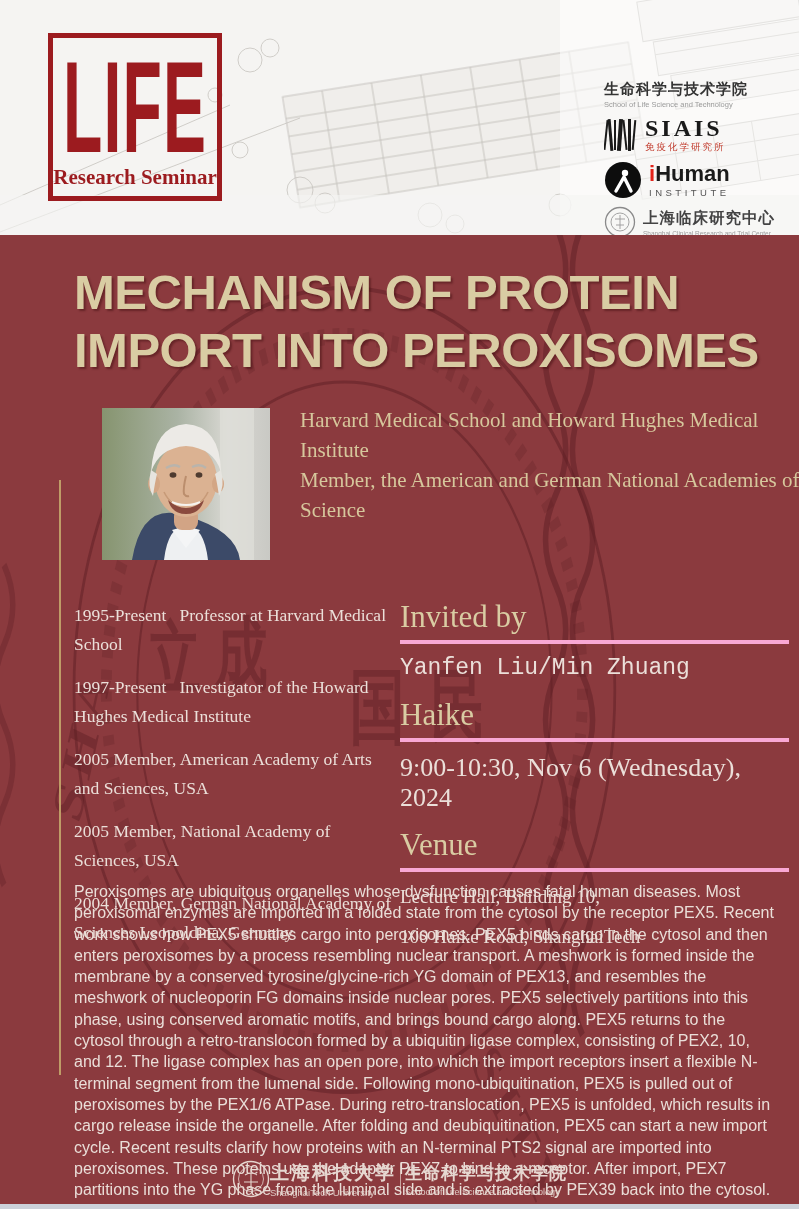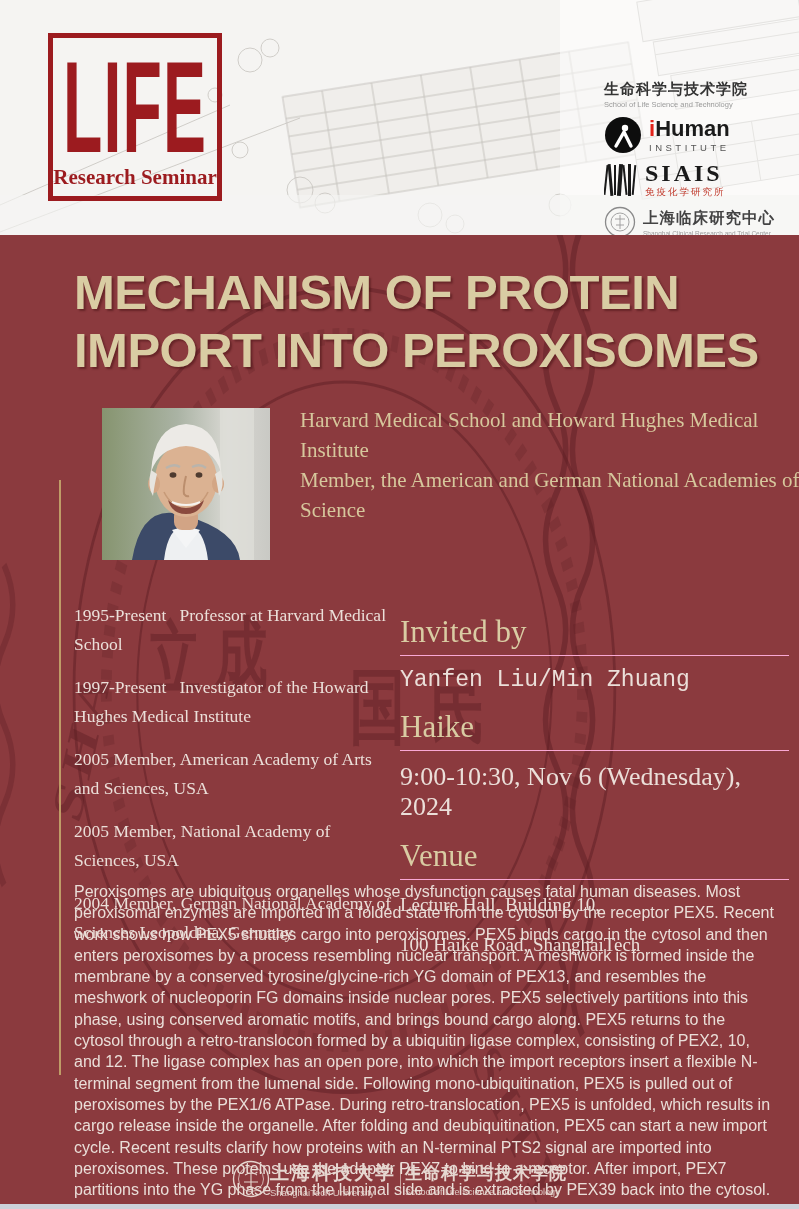--- a/index.html
+++ b/index.html
@@ -42,21 +42,21 @@
   .speaker{position:absolute;left:300px;top:163px;width:500px;color:#D6C79C;}
   .speaker-name{font-family:"Liberation Serif",serif;font-size:44px;line-height:50px;}
   .speaker-titles{margin-top:7px;font-family:"Liberation Serif",serif;font-size:21px;line-height:30px;}
 
   .career{position:absolute;left:74px;top:366px;width:320px;font-family:"Liberation Serif",serif;
           font-size:17.5px;line-height:29px;color:#EBDFD9;}
   .career-item{margin-bottom:14px;white-space:pre-wrap;}
 
   .details{position:absolute;left:400px;top:363px;width:389px;}
   .detail-h{font-family:"Liberation Serif",serif;font-size:31px;line-height:37px;color:#D9CCA3;
-            border-bottom:1px solid #f9a8d4;padding-bottom:5px;margin-top:15px;}
+            border-bottom:4px solid #f9a8d4;padding-bottom:5px;}
   .detail-v1{font-family:Liberation Mono, monospace;font-size:23px;color:#EBDFD9;margin:11px 0 15px 0;}
   .detail-v2{font-family:"Liberation Serif",serif;font-size:26px;color:#EBDFD9;margin:11px 0 13px 0;}
   .detail-venue{font-family:"Liberation Serif",serif;font-size:19px;line-height:31px;color:#EBDFD9;margin-top:9px;}
 
   .abstract{position:absolute;left:74px;top:646px;width:702px;font-size:16px;line-height:21.3px;
             color:#EADED8;}
 
   
   .footer{position:absolute;left:0;bottom:11px;width:799px;display:flex;align-items:center;
           justify-content:center;color:#E6D7D0;}
@@ -130,45 +130,45 @@
     </div>
 
     <div class="logo-col">
       <div class="logo-row">
         <div class="logo-stack">
           <span class="slst-cn">生命科学与技术学院</span>
           <span class="slst-en">School of Life Science and Technology</span>
         </div>
       </div>
       <div class="logo-row">
-        <svg width="38" height="38" viewBox="0 0 38 38">
-          <circle cx="19" cy="19" r="18" fill="#0d0d0d"></circle>
-          <circle cx="21" cy="12" r="3.2" fill="#fff"></circle>
-          <path d="M20,16 L12,30 M20,16 L27,30" stroke="#fff" stroke-width="3.4" stroke-linecap="round" fill="none"></path>
-        </svg>
-        <div class="logo-stack">
-          <span class="ihuman-name"><span class="ihuman-i">i</span><span>Human</span></span>
-          <span class="ihuman-sub">INSTITUTE</span>
-        </div>
-      </div>
-      <div class="logo-row">
         <svg width="34" height="34" viewBox="0 0 34 34">
           <g fill="#1a1a1a">
             <rect x="1" y="2" width="2" height="30" transform="rotate(6 2 17)"></rect>
             <rect x="5" y="1" width="3" height="32" transform="rotate(-5 6 17)"></rect>
             <rect x="10" y="2" width="2" height="30"></rect>
             <rect x="14" y="1" width="4" height="32" transform="rotate(4 16 17)"></rect>
             <rect x="20" y="2" width="2" height="30" transform="rotate(-6 21 17)"></rect>
             <rect x="24" y="1" width="3" height="32"></rect>
             <rect x="29" y="2" width="2" height="30" transform="rotate(5 30 17)"></rect>
           </g>
         </svg>
         <div class="logo-stack">
           <span class="siais-name">SIAIS</span>
           <span class="siais-cn">免疫化学研究所</span>
+        </div>
+      </div>
+      <div class="logo-row">
+        <svg width="38" height="38" viewBox="0 0 38 38">
+          <circle cx="19" cy="19" r="18" fill="#0d0d0d"></circle>
+          <circle cx="21" cy="12" r="3.2" fill="#fff"></circle>
+          <path d="M20,16 L12,30 M20,16 L27,30" stroke="#fff" stroke-width="3.4" stroke-linecap="round" fill="none"></path>
+        </svg>
+        <div class="logo-stack">
+          <span class="ihuman-name"><span class="ihuman-i">i</span><span>Human</span></span>
+          <span class="ihuman-sub">INSTITUTE</span>
         </div>
       </div>
       <div class="logo-row">
         <svg width="32" height="32" viewBox="0 0 32 32">
           <circle cx="16" cy="16" r="14.5" fill="none" stroke="#8a8a8a" stroke-width="1.3"></circle>
           <circle cx="16" cy="16" r="9" fill="none" stroke="#9a9a9a" stroke-width="0.9"></circle>
           <path d="M16 9 V23 M11 13 H21 M12 19 H20" stroke="#9a9a9a" stroke-width="0.9" fill="none"></path>
         </svg>
         <div class="logo-stack">
           <span class="scrc-cn">上海临床研究中心</span>

